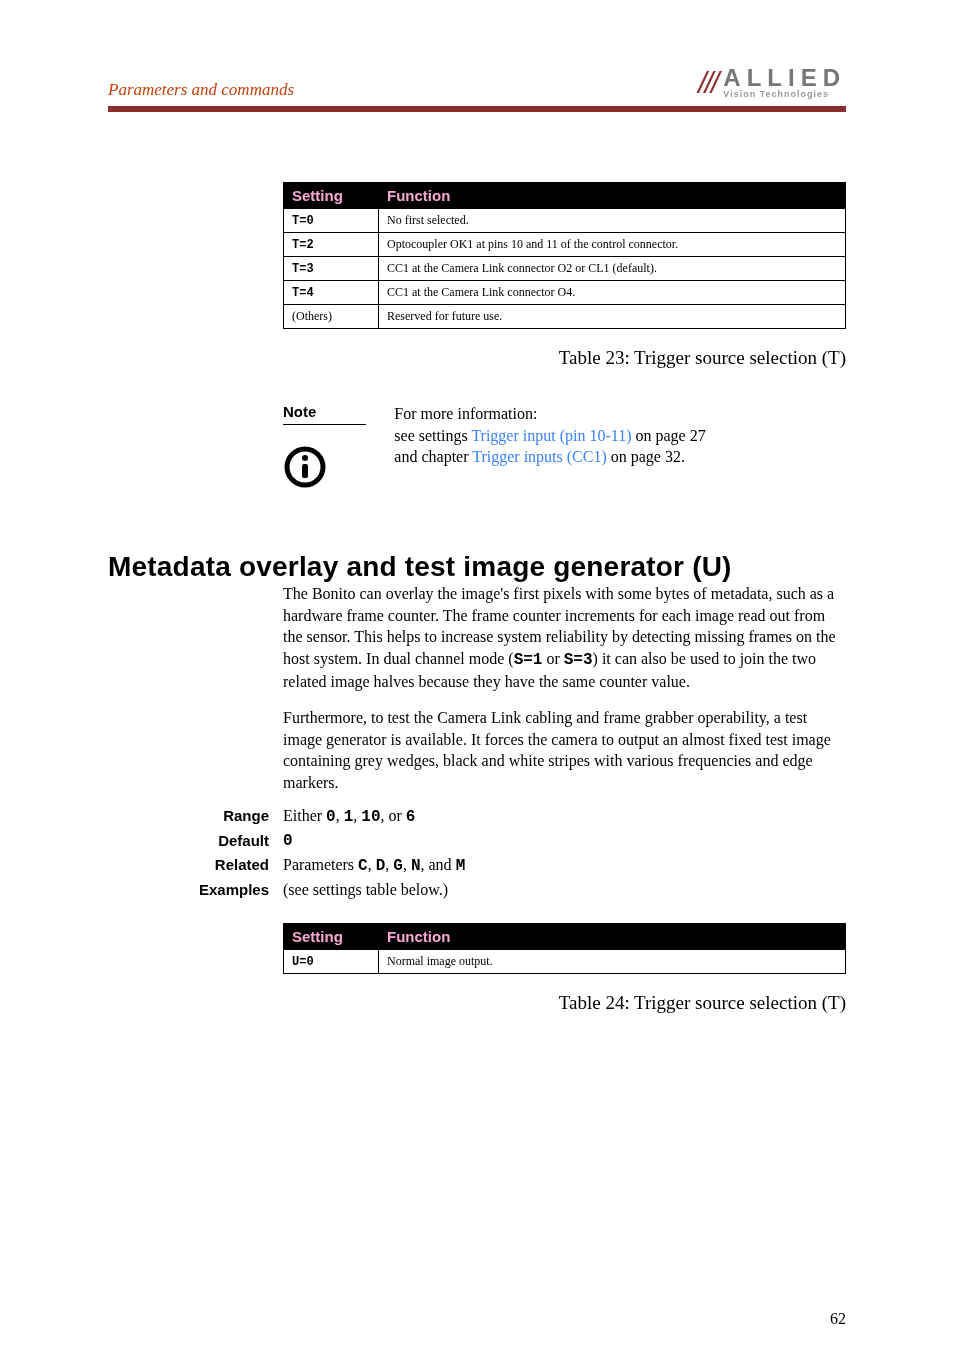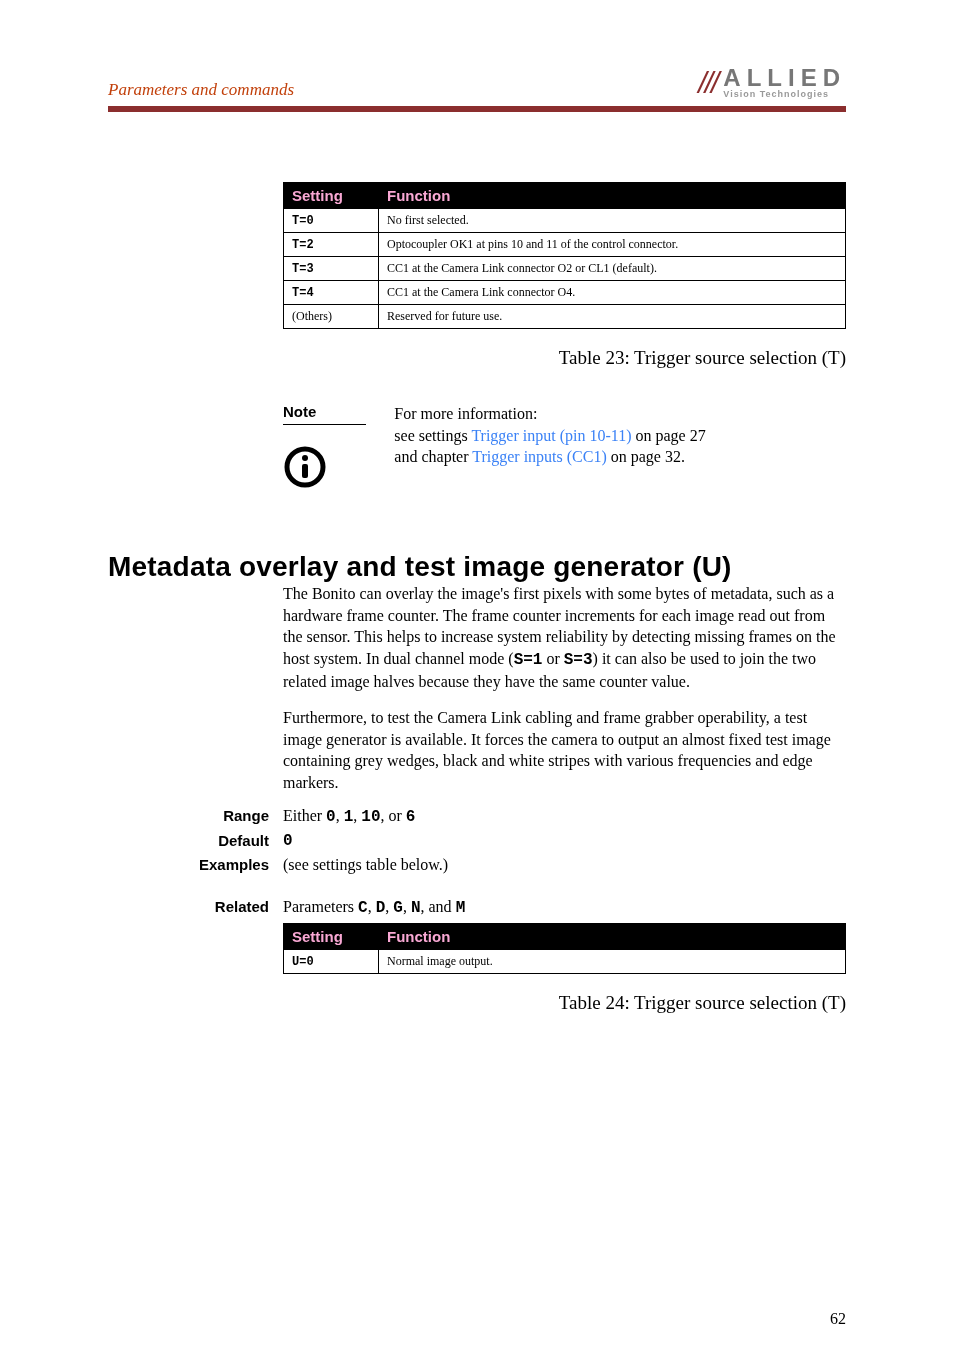--- a/index.html
+++ b/index.html
@@ -117,29 +117,29 @@
   <div class="kv">
     <div class="kv-label">Range</div>
     <div class="kv-value">
       <span>Either </span><span class="mono">0</span><span>, </span><span class="mono">1</span><span>, </span><span class="mono">10</span><span>, or </span><span class="mono">6</span>
     </div>
   </div>
   <div class="kv">
     <div class="kv-label">Default</div>
     <div class="kv-value mono">0</div>
   </div>
-  <div class="kv" style="margin-bottom:24px">
-    <div class="kv-label">Examples</div>
-    <div class="kv-value">(see settings table below.)</div>
-  </div>
   <div class="kv">
     <div class="kv-label">Related</div>
     <div class="kv-value">
       <span>Parameters </span><span class="mono">C</span><span>, </span><span class="mono">D</span><span>, </span><span class="mono">G</span><span>, </span><span class="mono">N</span><span>, and </span><span class="mono">M</span>
     </div>
+  </div>
+  <div class="kv" style="margin-bottom:24px">
+    <div class="kv-label">Examples</div>
+    <div class="kv-value">(see settings table below.)</div>
   </div>
 
   <div class="content">
     <table class="tbl">
       <thead>
         <tr>
           <th style="width:95px">Setting</th>
           <th>Function</th>
         </tr>
       </thead>

